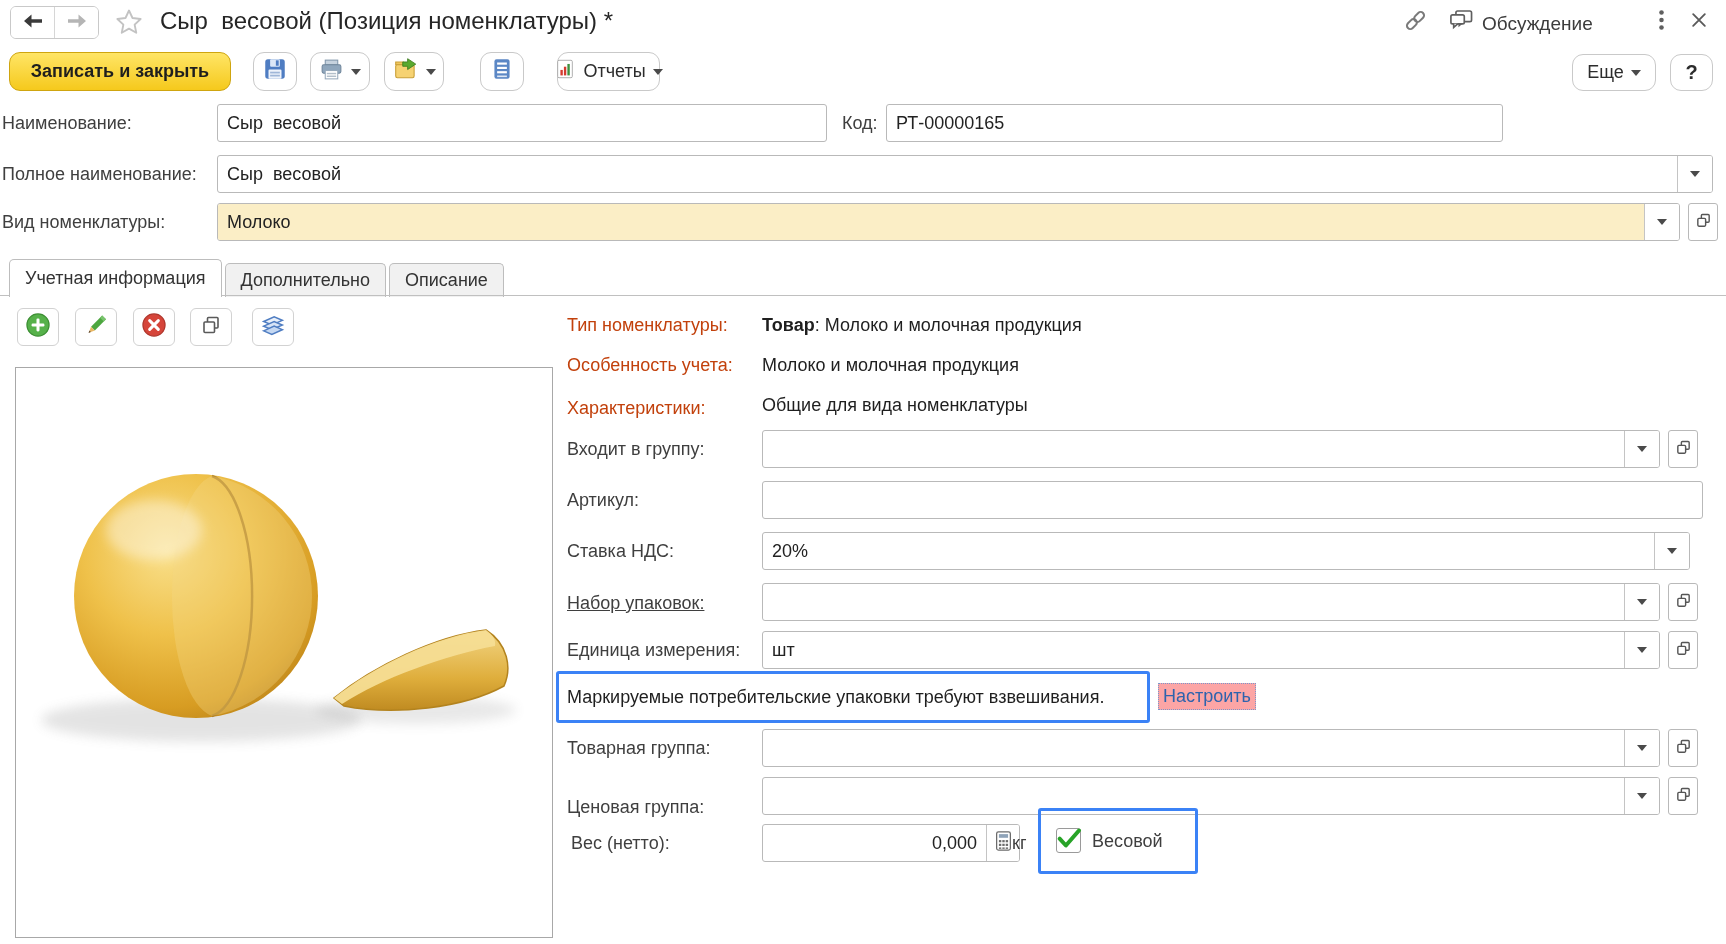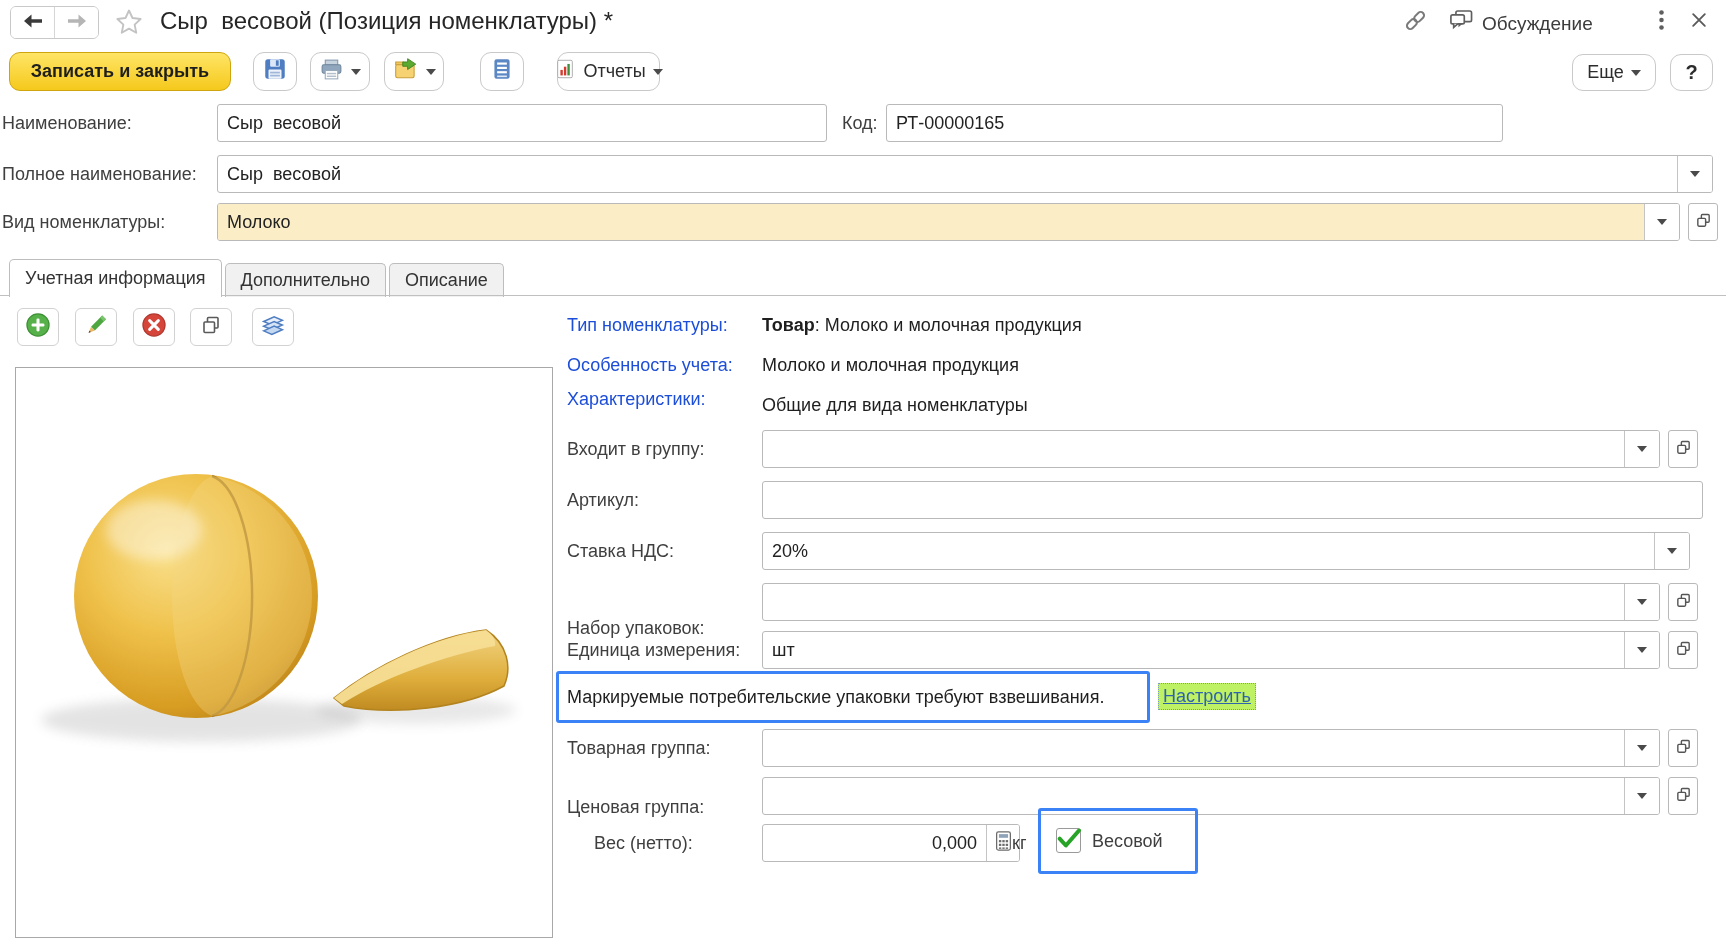--- a/index.html
+++ b/index.html
@@ -33,26 +33,26 @@
   .tabs{left:9px;top:259px;display:flex;align-items:flex-end;}
   .tab{padding:0 15px;height:33px;line-height:33px;font-size:18px;color:#333;background:#f1f1f1;
        border:1px solid #bdbdbd;border-bottom:none;border-radius:5px 5px 0 0;margin-right:3px;cursor:pointer;position:relative;z-index:1;}
   .tab.active{background:#fff;height:37px;line-height:37px;z-index:3;}
   .panel-line{top:295px;left:0;width:1726px;border-top:1px solid #c0c0c0;z-index:2;}
   
   .icon-btn{width:42px;height:38px;background:#fff;border:1px solid #d2d2d2;border-radius:6px;
             display:flex;align-items:center;justify-content:center;cursor:pointer;box-sizing:border-box;}
   .img-frame{left:15px;top:367px;width:538px;height:571px;border:1px solid #a8a8a8;box-sizing:border-box;background:#fff;}
   
-  .dlabel{font-size:18px;color:#1d4ed8;}
+  .dlabel{font-size:18px;color:#c2410c;}
   .dvalue{font-size:18px;color:#1f1f1f;}
   .bold{font-weight:bold;}
   .hl-red{border:3px solid #3b82f6;border-radius:3px;box-sizing:border-box;z-index:5;}
-  .link-btn{color:#2e63ad;text-decoration:underline;font-size:18px;border:1px dotted #7b97cc;
-            padding:2px 4px;cursor:pointer;background:#bef264;z-index:6;}
+  .link-btn{color:#2e63ad;font-size:18px;border:1px dotted #7b97cc;
+            padding:2px 4px;cursor:pointer;background:#fca5a5;z-index:6;}
   .checkbox{width:25px;height:25px;border:1.5px solid #9a9a9a;border-radius:3px;background:#fff;box-sizing:border-box;}
   .checkbox svg{position:absolute;left:-3px;top:-6px;display:none;}
   .checkbox.checked svg{display:block;}
 </style>
 </head>
 <body>
 
 <div class="screen">
 
   <div class="abs navgroup">
@@ -263,21 +263,21 @@
       <path d="M318 330 C358 298 420 268 470 262 C477 267 480 272 479 278 C430 287 366 310 326 336 Z" fill="#f5dd94" opacity="0.95"></path>
     </svg>
   </div>
 
   <div class="abs dlabel" style="left:567px;top:315px;">Тип номенклатуры:</div>
   <div class="abs dvalue" style="left:762px;top:315px;"><span class="bold">Товар</span><span>: Молоко и молочная продукция</span></div>
 
   <div class="abs dlabel" style="left:567px;top:355px;">Особенность учета:</div>
   <div class="abs dvalue" style="left:762px;top:355px;">Молоко и молочная продукция</div>
 
-  <div class="abs dlabel" style="left:567px;top:389px;">Характеристики:</div>
+  <div class="abs dlabel" style="left:567px;top:398px;">Характеристики:</div>
   <div class="abs dvalue" style="left:762px;top:395px;">Общие для вида номенклатуры</div>
 
   <div class="abs flabel" style="left:567px;top:430px;">Входит в группу:</div>
   <div class="abs fgroup" style="left:762px;top:430px;width:898px;">
     <input value="" style="">
     <div class="caret-btn">
         <span class="caret"></span>
       </div>
   </div>
   <div class="abs open-btn" style="left:1668px;top:430px;">
@@ -291,21 +291,21 @@
   <input class="abs finput" style="left: 762px; top: 481px; width: 941px;" value="">
 
   <div class="abs flabel" style="left:567px;top:532px;">Ставка НДС:</div>
   <div class="abs fgroup" style="left:762px;top:532px;width:928px;">
     <input value="20%" style="">
     <div class="caret-btn">
         <span class="caret"></span>
       </div>
   </div>
 
-  <div class="abs flabel" style="left:567px;top:609px;">Набор упаковок:</div>
+  <div class="abs flabel" style="left:567px;top:584px;text-decoration:underline;">Набор упаковок:</div>
   <div class="abs fgroup" style="left:762px;top:583px;width:898px;">
     <input value="" style="">
     <div class="caret-btn">
         <span class="caret"></span>
       </div>
   </div>
   <div class="abs open-btn" style="left:1668px;top:583px;">
     <span><svg width="17" height="17" viewBox="0 0 24 24" fill="none" stroke="#555" stroke-width="2">
           <rect x="9" y="3.5" width="11" height="11" rx="1.5"></rect>
           <rect x="4" y="9" width="11" height="11" rx="1.5" fill="#fff"></rect>
@@ -352,21 +352,21 @@
         <span class="caret"></span>
       </div>
   </div>
   <div class="abs open-btn" style="left:1668px;top:777px;">
     <span><svg width="17" height="17" viewBox="0 0 24 24" fill="none" stroke="#555" stroke-width="2">
           <rect x="9" y="3.5" width="11" height="11" rx="1.5"></rect>
           <rect x="4" y="9" width="11" height="11" rx="1.5" fill="#fff"></rect>
         </svg></span>
   </div>
 
-  <div class="abs flabel" style="left:594px;top:824px;">Вес (нетто):</div>
+  <div class="abs flabel" style="left:571px;top:824px;">Вес (нетто):</div>
   <div class="abs fgroup" style="left:762px;top:824px;width:258px;">
     <input style="text-align: right;" value="0,000">
     <div class="caret-btn" style="width:32px;">
       <span><svg width="19" height="22" viewBox="0 0 20 24">
             <rect x="2.5" y="2" width="15" height="20" rx="2" fill="#fff" stroke="#6b6b6b" stroke-width="1.4"></rect>
             <rect x="5" y="4.5" width="10" height="4" fill="#8fa3b8"></rect>
             <g fill="#6b6b6b">
               <rect x="5" y="11" width="2.6" height="2.4"></rect>
               <rect x="8.7" y="11" width="2.6" height="2.4"></rect>
               <rect x="12.4" y="11" width="2.6" height="2.4"></rect>

